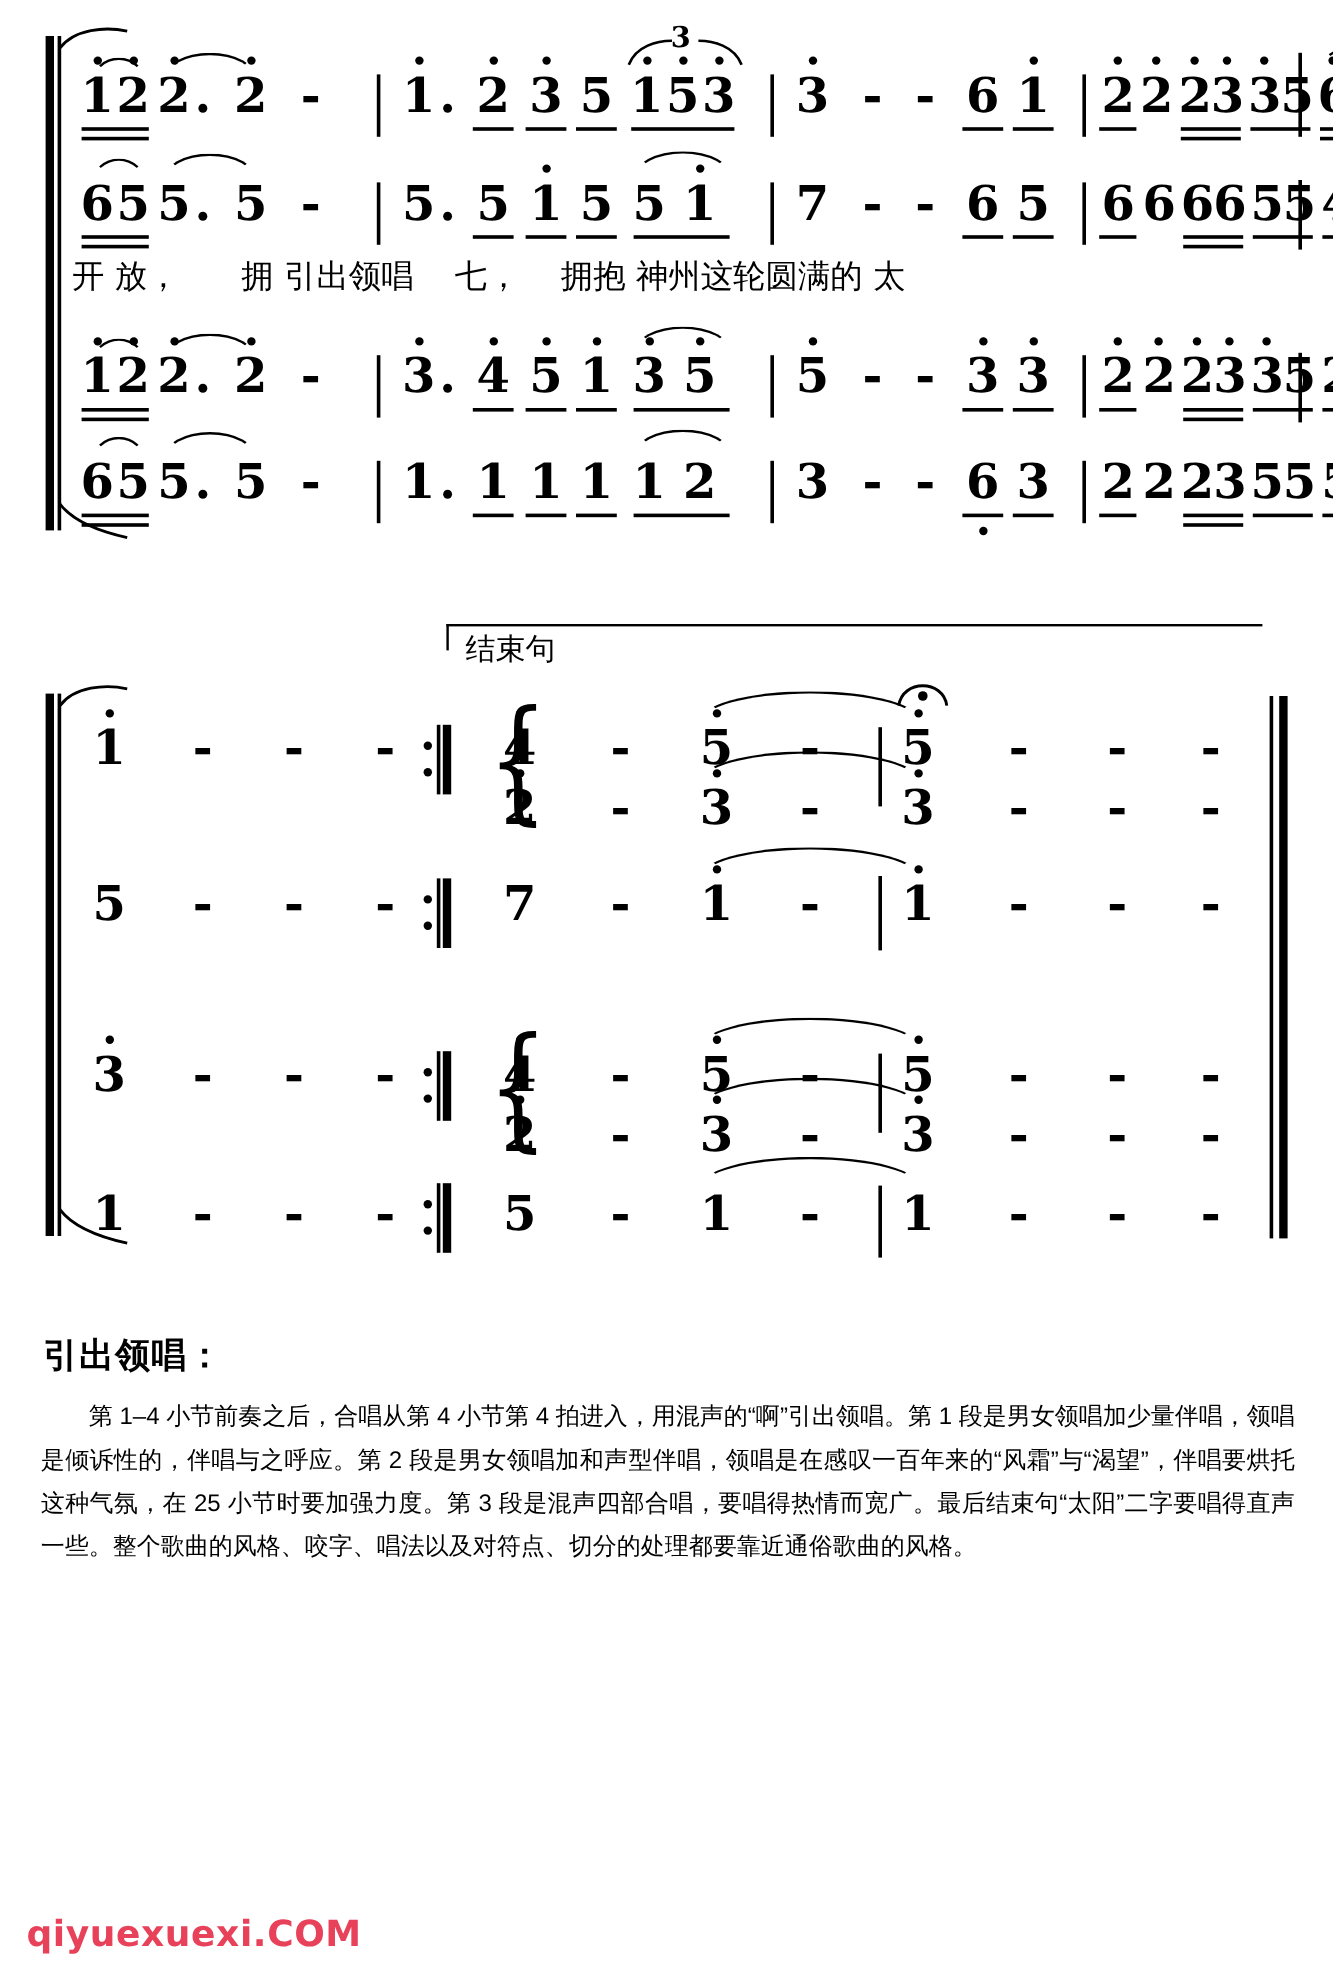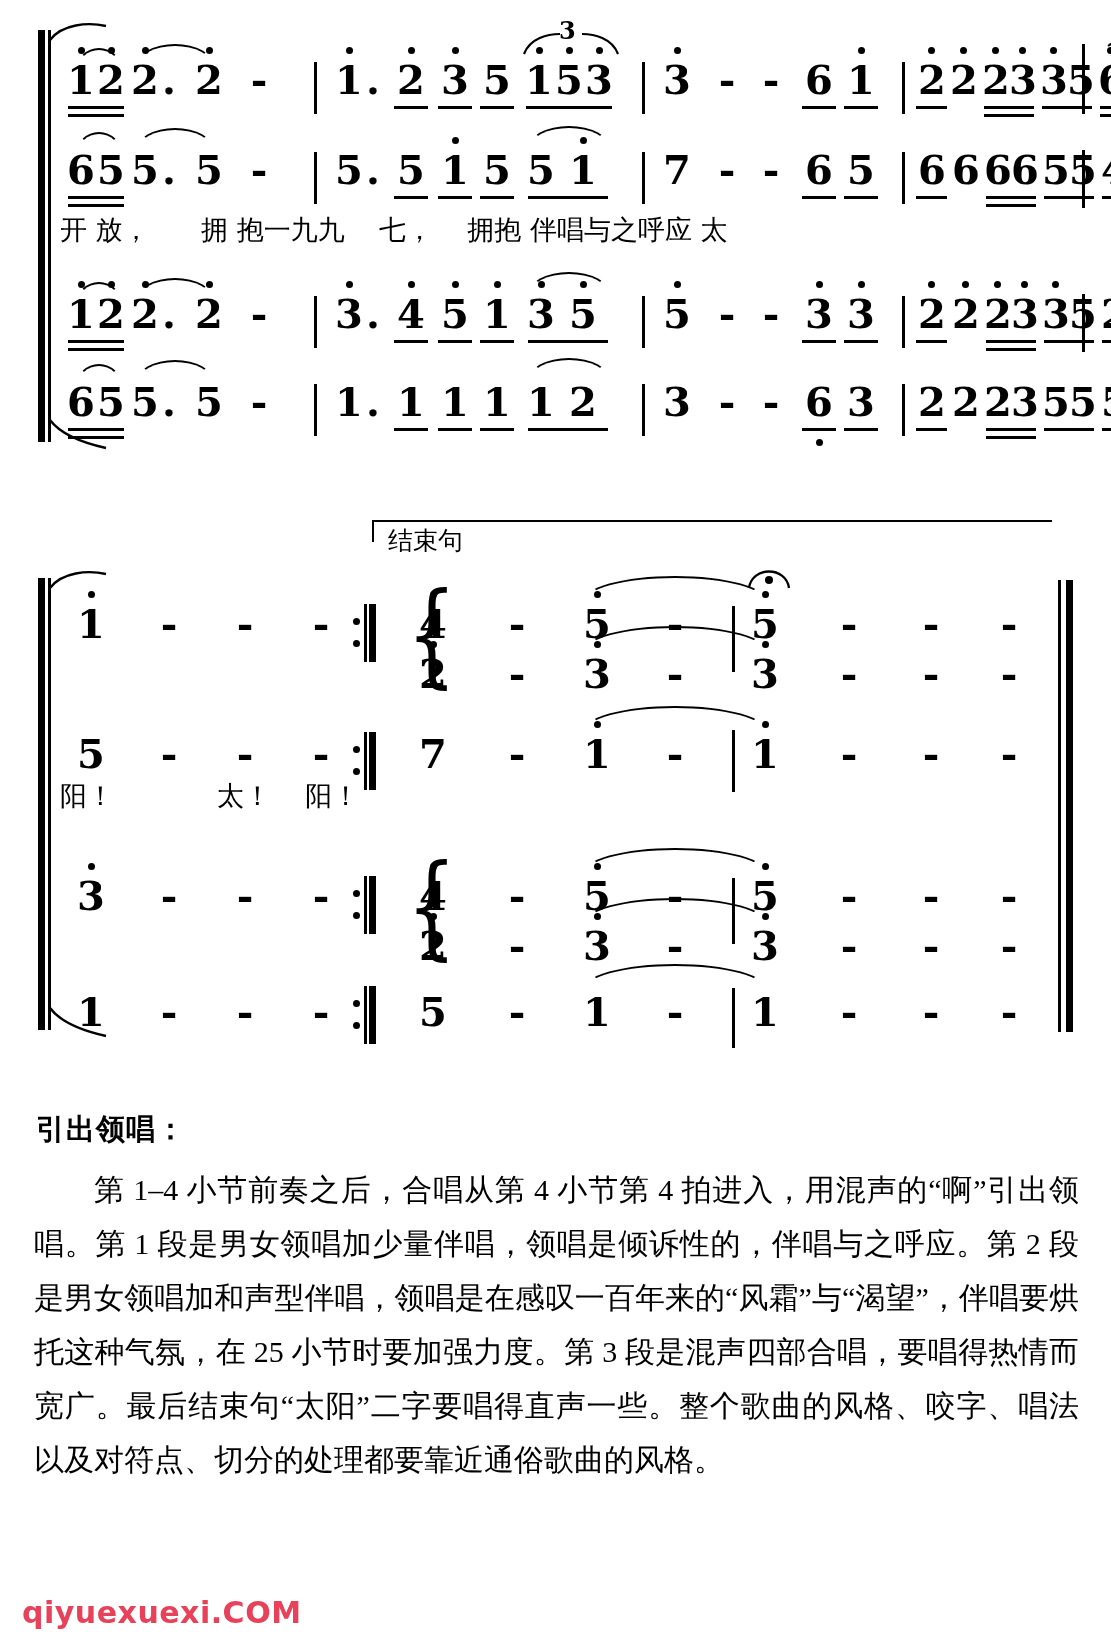--- a/index.html
+++ b/index.html
@@ -109,25 +109,25 @@
 
   
   .notes-title {
     position:absolute;
     font-size: 29px;
     font-weight: bold;
     letter-spacing: 1px;
   }
   .notes-body {
     position:absolute;
-    font-size: 30px;
-    line-height: 54px;
+    font-size: 20px;
+    line-height: 36px;
     text-align: justify;
     text-justify: inter-character;
-    font-family: Liberation Serif, serif;
+    font-family: Liberation Sans, sans-serif;
   }
   .notes-body p { margin:0; text-indent: 2em; }
 
   
   .watermark {
     position:absolute;
     left: 22px; bottom: 10px;
     font-size: 30px;
     font-weight: bold;
     letter-spacing: 0.5px;
@@ -295,21 +295,21 @@
       <span class="note" style="width:27px;">5</span>
       <div class="beamline1"></div>
     </div>
     <div class="beamgrp" style="position:absolute;left:1038px;top:16px;">
       <span class="note" style="width:30px;">4</span>
 
       <div class="beamline1"></div>
     </div>
   </div>
 
-  <div class="lyrics" style="left:60px; top:212px;">开 放，      拥 抱一九九    七，    拥抱 伴唱与之呼应 太</div>
+  <div class="lyrics" style="left:60px; top:212px;">开 放，      拥 引出领唱    七，    拥抱 神州这轮圆满的 太</div>
 
   <div style="position:absolute; left:62px; top:278px; width:1030px; height:70px;">
     <div class="beamgrp" style="position:absolute;left:4px;top:16px;">
       <span class="note" style="width:30px;">1<i class="od"></i></span>
       <span class="note" style="width:30px;">2<i class="od"></i></span>
       <div class="beamline1"></div>
         <div class="beamline2"></div>
     </div>
     <div class="slur" style="left:14px; top:4px; width:46px;"></div>
     <span class="note" style="position:absolute;left:68px;top:16px;width:30px;">2<i class="od"></i></span>
@@ -499,21 +499,20 @@
     <span class="note dash" style="position:absolute;left:932px;top:14px;width:30px;">-</span>
     <div class="slur" style="left:520px; top:-14px; width:186px; height:26px;"></div>
   </div>
   <div class="repeat-end" style="position:absolute;left:352px;top:212px;height:58px;">
     <i class="d1"></i>
       <i class="d2"></i>
       <i class="thinl"></i>
       <i class="thickl"></i>
   </div>
 
-  <div class="lyrics" style="left:60px; top:258px;">阳！            太！    阳！</div>
 
   <div class="curly" style="left:396px; top:330px;">{</div>
   <div style="position:absolute;left:62px;top:332px;width:1030px;height:80px;">
     <span class="note" style="position:absolute;left:14px;top:24px;width:30px;">3<i class="od"></i></span>
     <span class="note dash" style="position:absolute;left:92px;top:24px;width:30px;">-</span>
     <span class="note dash" style="position:absolute;left:168px;top:24px;width:30px;">-</span>
     <span class="note dash" style="position:absolute;left:244px;top:24px;width:30px;">-</span>
 
     <span class="note" style="position:absolute;left:356px;top:24px;width:30px;">4<i class="od"></i></span>
     <span class="note dash" style="position:absolute;left:440px;top:24px;width:30px;">-</span>

